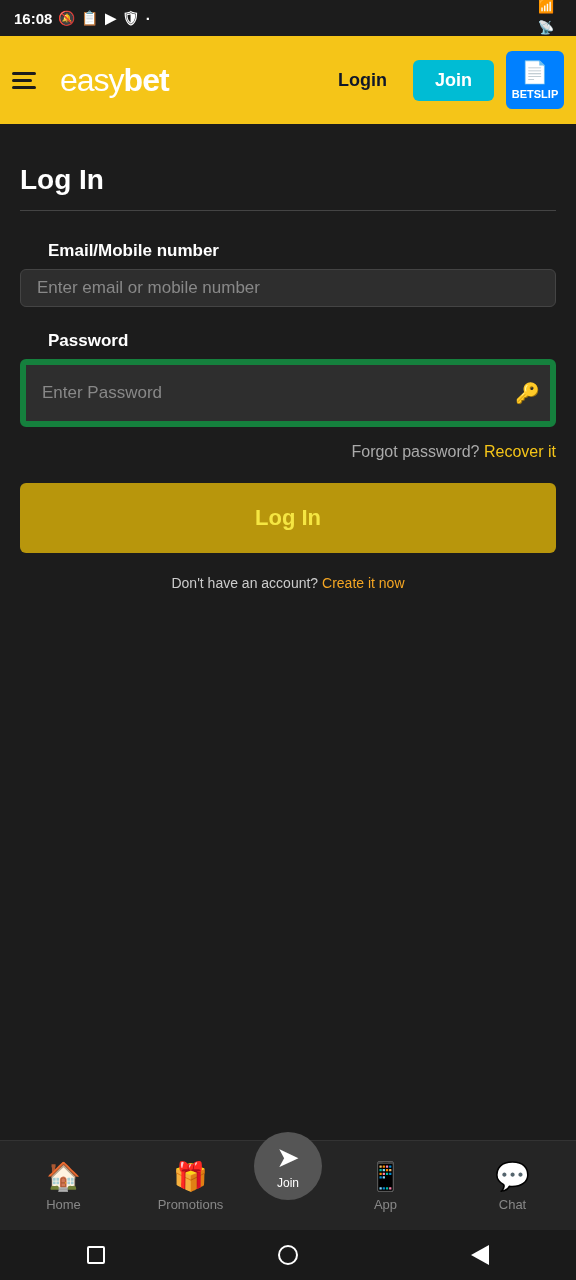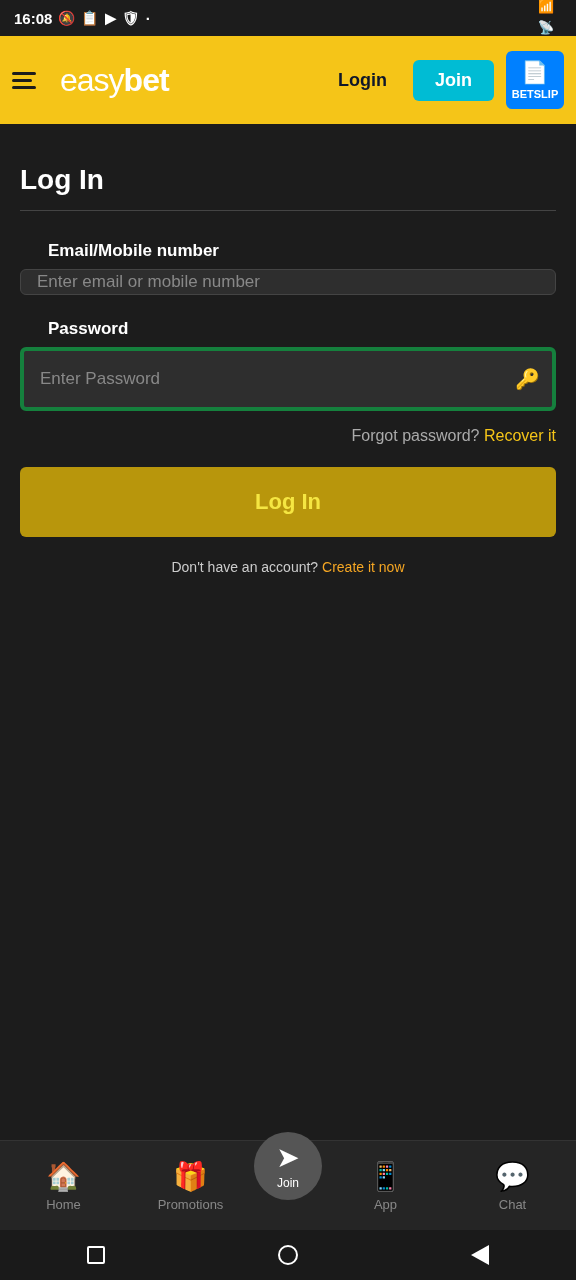--- a/index.html
+++ b/index.html
@@ -184,40 +184,40 @@
       margin-bottom: 8px;
       display: block;
       margin-left: 28px;
     }
 
     .text-input {
       width: 100%;
       background: #2e2e2e;
       border: 1px solid #444;
       border-radius: 6px;
-      padding: 2px 16px;
+      padding: 8px 16px;
       color: #d946ef;
       font-size: 17px;
       margin-bottom: 24px;
       outline: none;
     }
 
     .text-input::placeholder {
       color: #888;
     }
 
     .password-wrapper {
       position: relative;
       margin-bottom: 16px;
     }
 
     .password-input {
       width: 100%;
       background: #2e2e2e;
-      border: 4px solid #15803d;
+      border: 6px solid #15803d;
       border-radius: 6px;
       padding: 18px 50px 18px 16px;
       color: #888;
       font-size: 17px;
       outline: none;
     }
 
     .password-input::placeholder {
       color: #888;
     }

